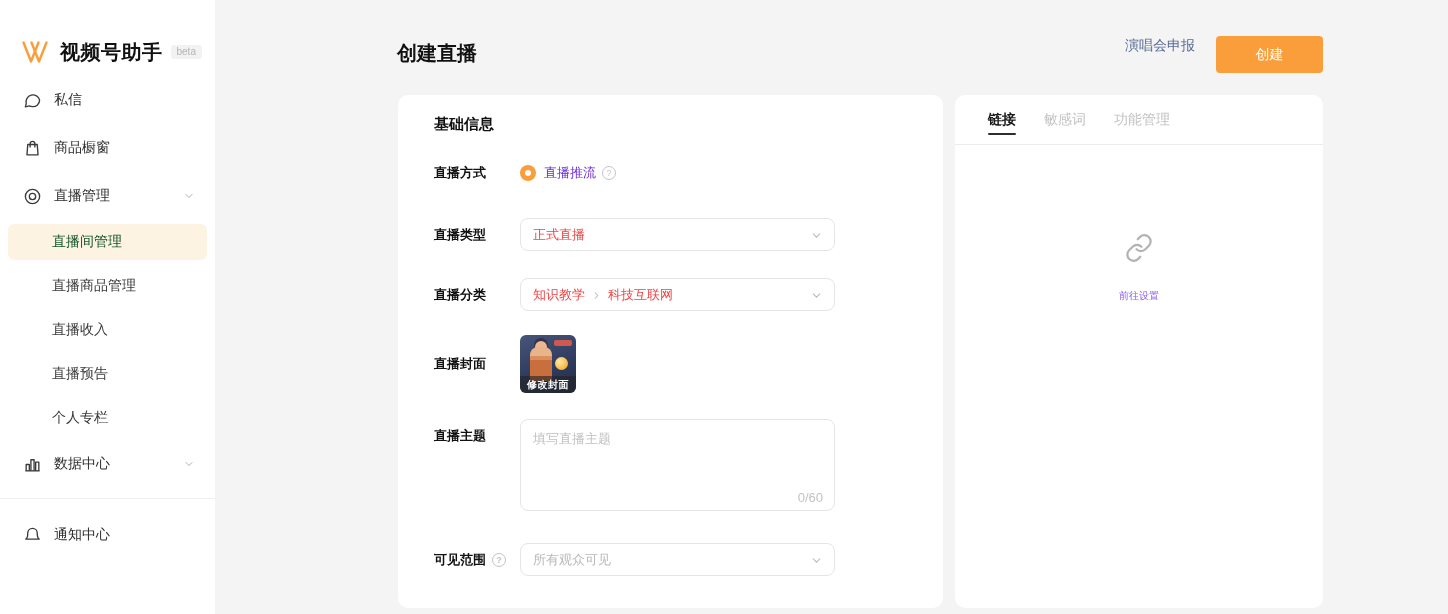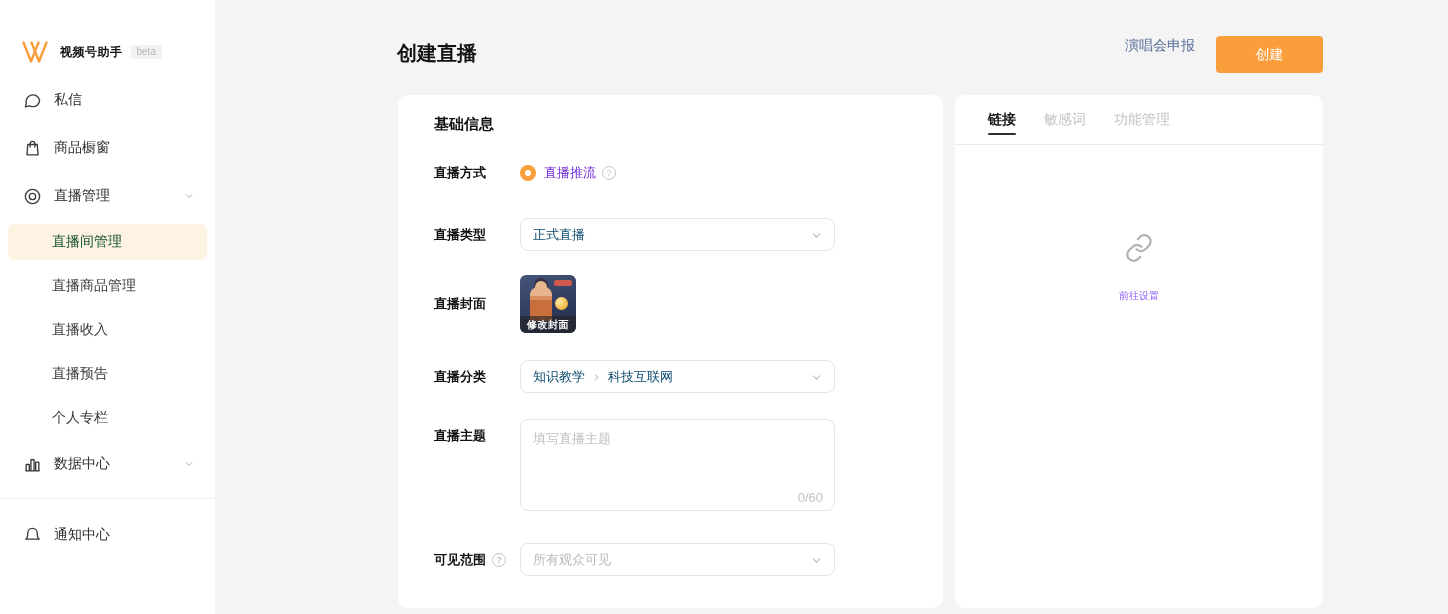--- a/index.html
+++ b/index.html
@@ -8,21 +8,21 @@
     font-family:"Liberation Sans","DejaVu Sans",sans-serif;
     background:#f4f4f4; color:#1a1a1a; position:relative;
   }
   
   .sidebar {
     position:absolute; left:0; top:0; width:215px; height:614px;
     background:#ffffff; z-index:2;
   }
   .logo-row { display:flex; align-items:center; padding:36px 0 0 20px; height:68px; }
   .logo-mark { width:30px; height:26px; flex:0 0 auto; }
-  .logo-text { font-size:12px; font-weight:700; color:#111; margin-left:10px; letter-spacing:.5px; }
+  .logo-text { font-size:20px; font-weight:700; color:#111; margin-left:10px; letter-spacing:.5px; }
   .beta-badge {
     margin-left:8px; background:#f2f2f2; color:#b4b4b4; font-size:10px;
     padding:2px 6px; border-radius:3px; line-height:1;
   }
   .nav { margin-top:8px; }
   .nav-item {
     display:flex; align-items:center; height:48px; padding:0 20px 0 22px;
     font-size:14px; color:#2e2e2e; cursor:pointer;
   }
   .nav-item .nav-icon { width:20px; height:20px; margin-right:12px; display:flex; align-items:center; justify-content:center; }
@@ -67,21 +67,21 @@
   .radio-dot {
     width:16px; height:16px; border-radius:50%; background:#fa9d3b; position:relative; flex:0 0 auto;
   }
   .radio-dot::after {
     content:""; position:absolute; left:5px; top:5px; width:6px; height:6px;
     border-radius:50%; background:#fff;
   }
   .radio-text { margin-left:8px; font-size:13px; color:#6d28d9; }
   .select-box {
     position:relative; width:315px; height:33px; border:1px solid #e5e5e5; border-radius:8px;
-    display:flex; align-items:center; padding:0 30px 0 12px; font-size:13px; color:#0c4a6e;
+    display:flex; align-items:center; padding:0 30px 0 12px; font-size:13px; color:#ef4444;
     background:#fff; cursor:pointer;
   }
   .select-box.placeholder { color:#b8b8b8; }
   .select-chev { position:absolute; right:11px; top:10px; }
   .crumb-sep { display:inline-flex; margin:0 6px; transform:translateY(1px); }
   .cover-thumb {
     width:56px; height:58px; border-radius:6px; overflow:hidden; position:relative;
     background:linear-gradient(160deg,#46557a 0%,#2e3a5c 60%,#232d49 100%); cursor:pointer;
   }
   .cover-person {
@@ -251,33 +251,20 @@
       <div class="form-label">
         <span>直播类型</span>
       </div>
       <div class="select-box">
         <span>正式直播</span>
         <span class="select-chev">
           <svg width="13" height="13" viewBox="0 0 24 24" fill="none" stroke="#bcbcbc" stroke-width="2" stroke-linecap="round">
               <path d="M6 9l6 6 6-6"></path>
             </svg>
         </span>
-      </div>
-    </div>
-
-    <div class="form-row" style="margin-top:24px;">
-      <div class="form-label" style="padding-top:20px;">
-        <span>直播封面</span>
-      </div>
-      <div class="cover-thumb">
-        <span class="cover-badge"></span>
-        <span class="cover-head"></span>
-        <span class="cover-person"></span>
-        <span class="cover-coin"></span>
-        <span class="cover-overlay">修改封面</span>
       </div>
     </div>
 
     <div class="form-row" style="margin-top:27px;">
       <div class="form-label">
         <span>直播分类</span>
       </div>
       <div class="select-box">
         <span>知识教学</span>
         <span class="crumb-sep">
@@ -287,20 +274,33 @@
         </span>
         <span>科技互联网</span>
         <span class="select-chev">
           <svg width="13" height="13" viewBox="0 0 24 24" fill="none" stroke="#bcbcbc" stroke-width="2" stroke-linecap="round">
               <path d="M6 9l6 6 6-6"></path>
             </svg>
         </span>
       </div>
     </div>
 
+    <div class="form-row" style="margin-top:24px;">
+      <div class="form-label" style="padding-top:20px;">
+        <span>直播封面</span>
+      </div>
+      <div class="cover-thumb">
+        <span class="cover-badge"></span>
+        <span class="cover-head"></span>
+        <span class="cover-person"></span>
+        <span class="cover-coin"></span>
+        <span class="cover-overlay">修改封面</span>
+      </div>
+    </div>
+
     <div class="form-row" style="margin-top:26px;">
       <div class="form-label">
         <span>直播主题</span>
       </div>
       <div class="textarea-wrap">
         <textarea class="topic-textarea" placeholder="填写直播主题" style=""></textarea>
         <span class="char-counter">0/60</span>
       </div>
     </div>
 

